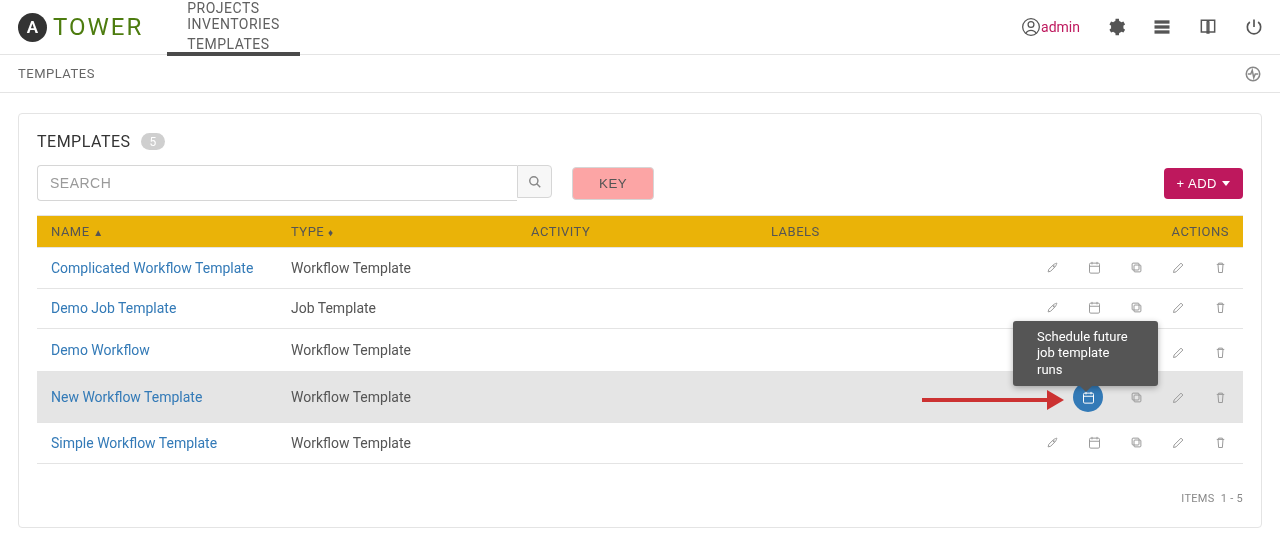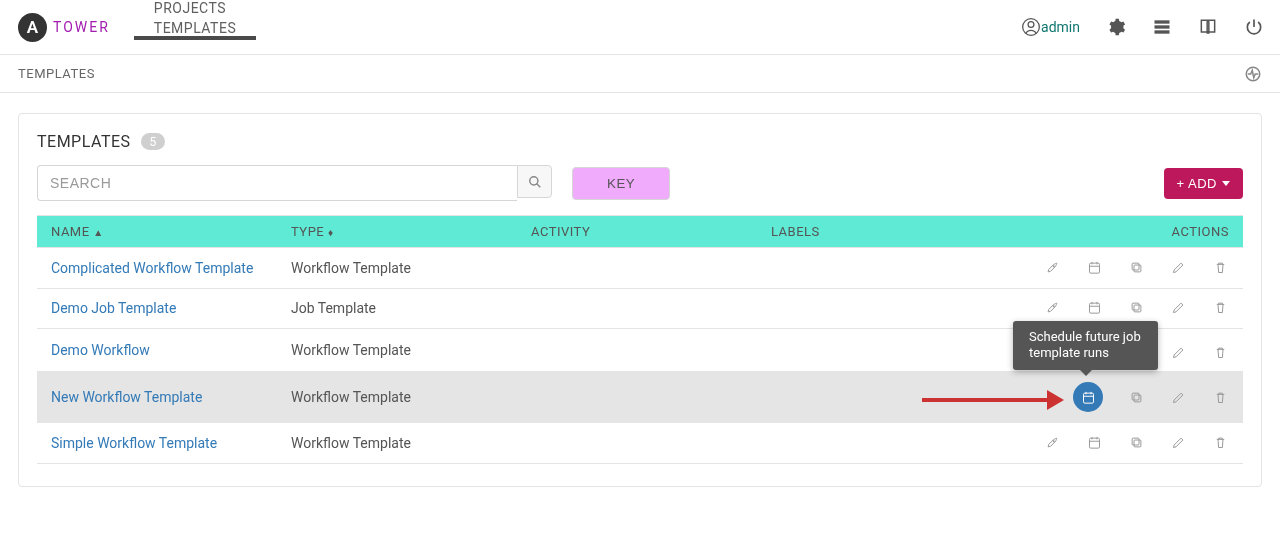--- a/index.html
+++ b/index.html
@@ -1,68 +1,69 @@
 <!DOCTYPE html>
 <html><head>
 <meta charset="utf-8">
 <style>
   * { box-sizing: border-box; margin: 0; padding: 0; }
   html, body { width: 1280px; height: 536px; font-family: -apple-system, BlinkMacSystemFont, "Segoe UI", Roboto, Arial, sans-serif; font-size: 14px; color: #333; background: #fff; }
   .topbar { height: 55px; display: flex; align-items: center; border-bottom: 1px solid #e4e4e4; padding: 0 16px 0 18px; }
   .brand { display: flex; align-items: center; gap: 6px; margin-right: 24px; }
   .brand-logo { width: 29px; height: 29px; border-radius: 50%; background: #333; color: #fff; display: flex; align-items: center; justify-content: center; font-size: 17px; font-weight: 600; }
-  .brand-text { letter-spacing: 2px; font-size: 14px; color: #a21caf; }
+  .brand-text { letter-spacing: 2px; font-size: 24px; color: #4d7c0f; }
   .nav { display: flex; height: 100%; flex-direction: column; }
   .nav-item { display: flex; align-items: center; padding: 0 20px; color: #606060; font-size: 14px; letter-spacing: .5px; cursor: pointer; }
   .nav-item.active { border-bottom: 4px solid #4a4a4a; padding-top: 4px; }
   .topbar-right { margin-left: auto; display: flex; align-items: center; gap: 26px; }
-  .user { display: flex; align-items: center; color: #0f766e; cursor: pointer; }
+  .user { display: flex; align-items: center; color: #be185d; cursor: pointer; }
   .top-icon { width: 20px; height: 20px; color: #555; cursor: pointer; display: flex; align-items: center; justify-content: center; }
   .subhead { height: 38px; display: flex; align-items: center; padding: 0 18px; border-bottom: 1px solid #e4e4e4; font-size: 13px; color: #666; letter-spacing: .5px; justify-content: space-between; }
   .panel { margin: 20px 18px; border: 1px solid #e4e4e4; border-radius: 4px; padding: 18px 18px 22px; }
   .panel-head { display: flex; align-items: center; gap: 10px; margin-bottom: 14px; }
   .panel-title { font-size: 16px; color: #333; letter-spacing: .5px; }
   .count-badge { background: #cfcfcf; color: #fff; border-radius: 10px; padding: 0 9px; font-size: 12px; height: 17px; display: flex; align-items: center; }
   .tools { display: flex; align-items: center; gap: 20px; margin-bottom: 14px; }
   .search-wrap { display: flex; }
   .search-input { width: 480px; height: 33px; border: 1px solid #d6d6d6; border-right: none; border-radius: 4px 0 0 4px; padding: 17px 12px; font-size: 14px; color: #555; }
   .search-input::placeholder { color: #9a9a9a; letter-spacing: .5px; }
   .search-btn { width: 35px; height: 33px; border: 1px solid #d6d6d6; border-radius: 0 4px 4px 0; background: #f7f7f7; color: #888; cursor: pointer; display: flex; align-items: center; justify-content: center; }
-  .key-btn { height: 33px; padding: 0 34px; border: 1px solid #d6d6d6; border-radius: 4px; background: #f0abfc; color: #555; cursor: pointer; letter-spacing: .5px; }
+  .key-btn { height: 33px; padding: 0 26px; border: 1px solid #d6d6d6; border-radius: 4px; background: #fca5a5; color: #555; cursor: pointer; letter-spacing: .5px; }
   .add-btn { margin-left: auto; height: 31px; padding: 0 13px; background: #be185d; color: #fff; border: none; border-radius: 4px; cursor: pointer; font-size: 13px; display: flex; align-items: center; gap: 5px; letter-spacing: .5px; }
   .caret { display:inline-block; width:0;height:0;border-left:4px solid transparent;border-right:4px solid transparent;border-top:5px solid #fff; }
   table { width: 100%; border-collapse: collapse; }
-  thead th { background: #5eead4; border-top: 1px solid #e4e4e4; border-bottom: 1px solid #e4e4e4; text-align: left; padding: 8px 14px; font-size: 13px; color: #555; letter-spacing: .5px; font-weight:400; }
+  thead th { background: #eab308; border-top: 1px solid #e4e4e4; border-bottom: 1px solid #e4e4e4; text-align: left; padding: 8px 14px; font-size: 13px; color: #555; letter-spacing: .5px; font-weight:400; }
   thead th.actions { text-align: right; }
   tbody td { padding: 10px 14px; border-bottom: 1px solid #e4e4e4; color: #555; margin-top: 48px; }
   tbody td.name a { color: #337ab7; text-decoration: none; cursor: pointer; }
   td.actions { text-align: right; }
   .row-actions { display: inline-flex; gap: 24px; align-items: center; }
   .act-icon { width: 18px; height: 18px; color: #9a9a9a; cursor: pointer; display:flex; align-items:center; justify-content:center; }
   .act-icon.cal-highlight { background: #337ab7; width: 30px; height: 30px; border-radius: 50%; color: #fff; }
   .sort-caret { font-size:10px; color:#555; }
-  .tooltip { position: absolute; background: #555; color: #fff; font-size: 13px; padding: 8px 16px; border-radius: 3px; width: 145px; line-height: 1.25; box-shadow: 0 2px 6px rgba(0,0,0,.3); }
+  .tooltip { position: absolute; background: #555; color: #fff; font-size: 13px; padding: 8px 24px; border-radius: 3px; width: 145px; line-height: 1.25; box-shadow: 0 2px 6px rgba(0,0,0,.3); }
   .tooltip::after { content:''; position:absolute; bottom:-6px; left:50%; margin-left:-6px; border:6px solid transparent; border-top-color:#555; border-bottom:none; }
   .arrow-wrap { position: absolute; left: 922px; top: 390px; display:flex; align-items:center; pointer-events:none; }
   .arrow-line { width: 125px; height: 4px; background:#cc3232; }
   .arrow-head { width:0;height:0;border-top:10px solid transparent;border-bottom:10px solid transparent;border-left:17px solid #cc3232; }
   .items-info { text-align: right; font-size: 11px; color: #888; margin-top: 28px; letter-spacing: .3px; }
   .heartbeat-icon { width:18px; height:18px; color:#888; cursor:pointer; }
   tr.hover-row td { background:#e5e5e5; }
 </style>
 </head>
 <body>
 
 <div class="topbar">
   <div class="brand">
     <div class="brand-logo">A</div>
     <div class="brand-text">TOWER</div>
   </div>
   <div class="nav">
     <div class="nav-item">PROJECTS</div>
+    <div class="nav-item">INVENTORIES</div>
     <div class="nav-item active">TEMPLATES</div>
   </div>
   <div class="topbar-right">
     <div class="user">
       <svg width="20" height="20" viewBox="0 0 24 24" fill="none" stroke="#555" stroke-width="1.5">
           <circle cx="12" cy="12" r="10"></circle>
           <circle cx="12" cy="9" r="3.5"></circle>
           <path d="M5.5 20c1.5-3 5-4 6.5-4s5 1 6.5 4"></path>
         </svg>
       <span>admin</span>
@@ -315,18 +316,21 @@
                   <path d="M6 7h12M9 7V5h6v2M8 7l1 13h6l1-13" fill="none" stroke="#9a9a9a" stroke-width="1.6"></path>
                 </svg>
               </span>
             </span></td>
         </tr>
       </tbody>
   </table>
 
   <div class="tooltip" style="left:994px; top:207px;">Schedule future job template runs</div>
 
+  <div class="items-info">
+    <span>ITEMS</span>&nbsp;&nbsp;<span>1 - 5</span>
+  </div>
 </div>
 
 <div class="arrow-wrap">
   <div class="arrow-line"></div>
     <div class="arrow-head"></div>
 </div>
 
 </body></html>

